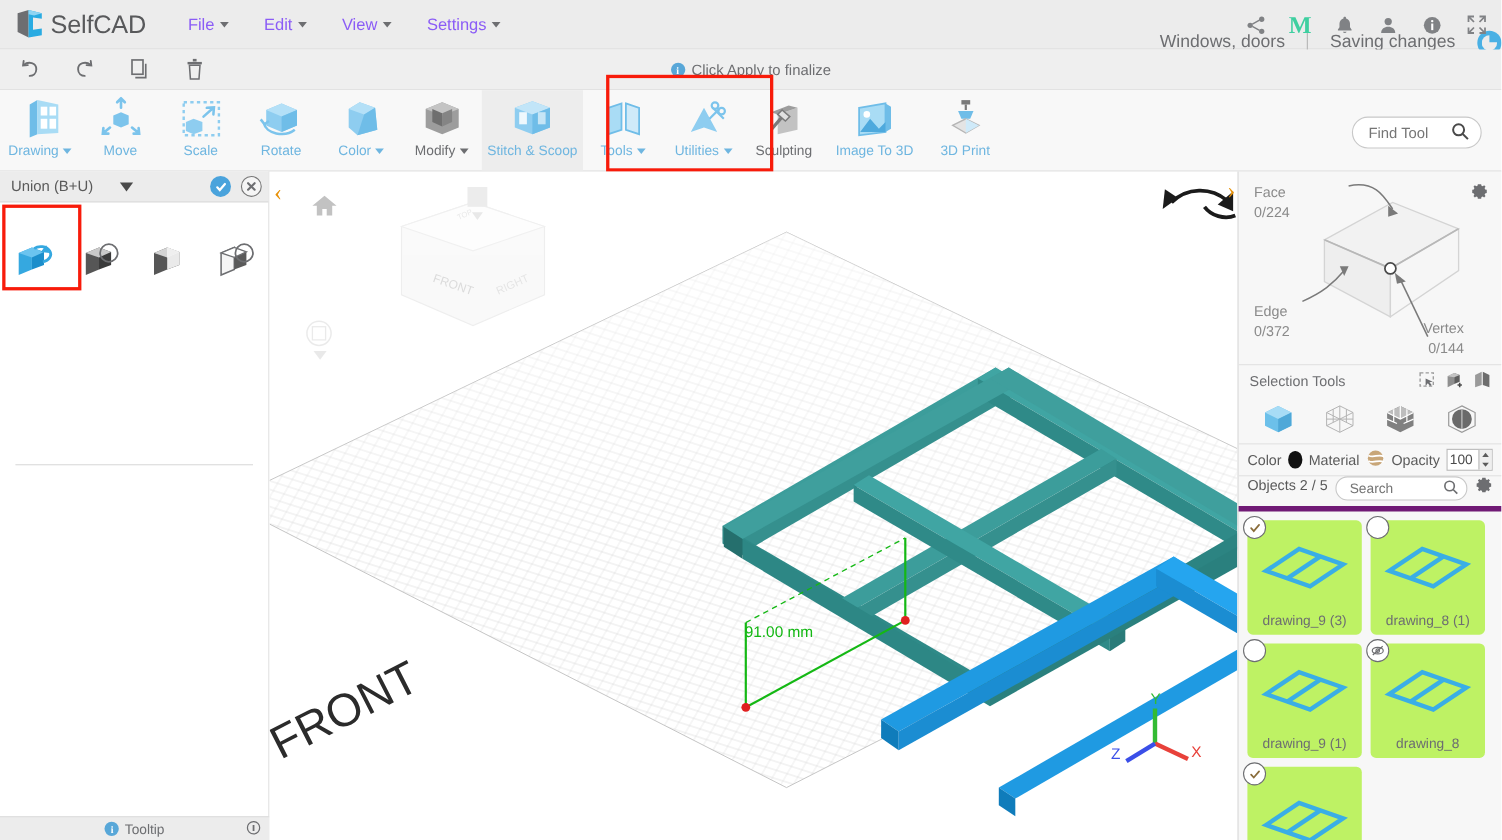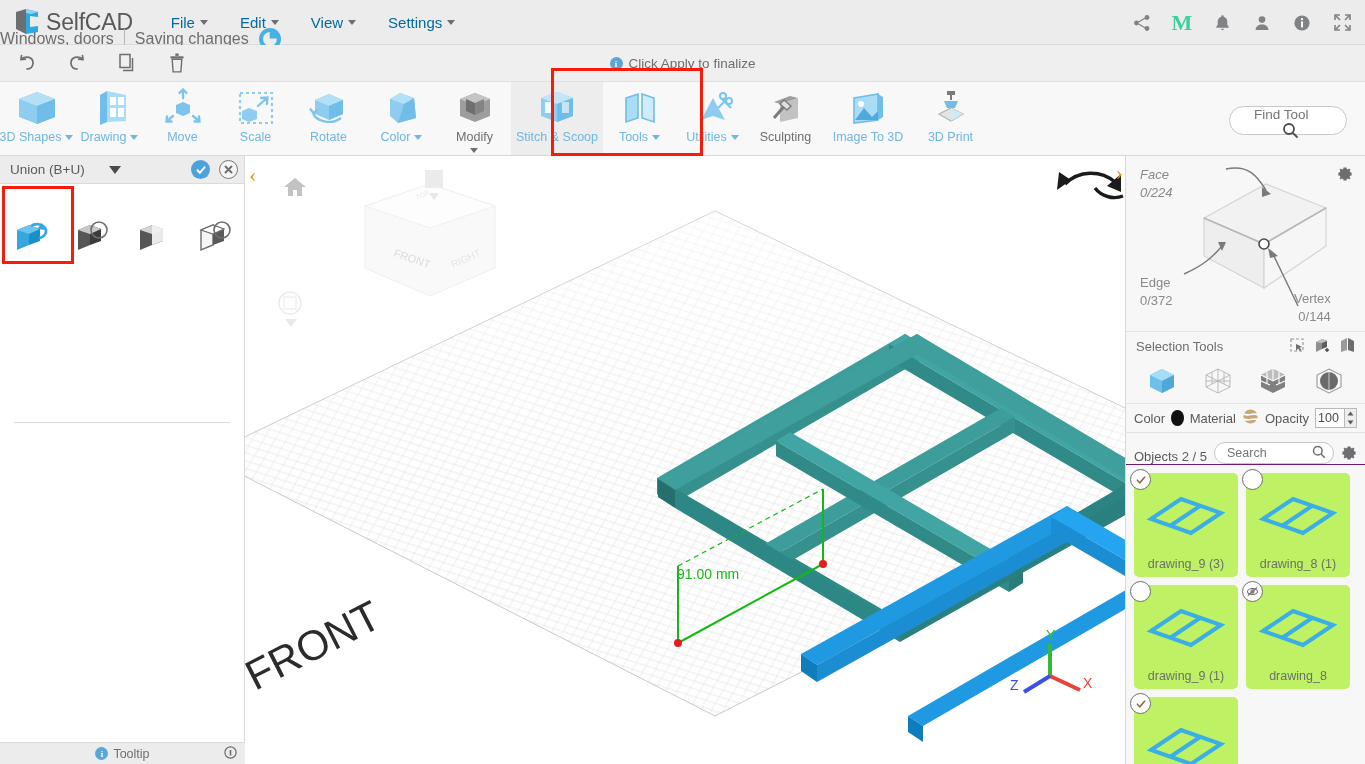--- a/index.html
+++ b/index.html
@@ -16,27 +16,27 @@
   .topbar {
     position:absolute; left:0; top:0; width:1365px; height:45px;
     background:#ececec; border-bottom:1px solid #dcdcdc;
     display:flex; align-items:center;
   }
   .brand { display:flex; align-items:center; margin-left:14px; }
   .brand-logo { width:26px; height:28px; position:relative; margin-right:6px; }
   .brand-name { font-size:23px; color:#58595b; letter-spacing:-0.2px; }
   .menu { display:flex; align-items:center; margin-left:22px; }
   .menu-item {
-    font-size:15px; color:#0369a1; padding:4px 16px; cursor:pointer;
+    font-size:15px; color:#8b5cf6; padding:4px 16px; cursor:pointer;
     display:flex; align-items:center; gap:5px;
   }
   .caret { width:0;height:0;border-left:4px solid transparent;border-right:4px solid transparent;border-top:5px solid #6d6e71; display:inline-block; }
   .doc-center {
     position:absolute; left:0; right:0; top:16px; height:45px;
-    display:flex; align-items:center; justify-content:flex-start; gap:10px;
+    display:flex; align-items:center; justify-content:flex-end; gap:20px;
     pointer-events:none;
   }
   .doc-center > * { pointer-events:auto; }
   .doc-title { font-size:16px; color:#6d6e71; }
   .doc-sep { width:1px; height:20px; background:#b5b5b5; }
   .doc-status { font-size:16px; color:#6d6e71; }
   .saving-spinner {
     width:22px;height:22px;border-radius:50%;
     background:#49b0e4; position:relative;
   }
@@ -74,34 +74,33 @@
     background:#f8f8f8; border-bottom:1px solid #d9d9d9;
     display:flex; align-items:flex-start;
   }
   .rtool {
     width:73px; height:73px; display:flex; flex-direction:column;
     align-items:center; justify-content:flex-start; padding-top:6px;
     cursor:pointer; position:relative;
   }
   .rtool .ricon { height:40px; display:flex; align-items:center; justify-content:center; }
   .rtool .rlabel { font-size:12.5px; color:#6fb6e0; margin-top:2px; white-space:nowrap; display:flex; align-items:center; gap:4px;}
-  .rtool.gray .rlabel { color:#6d6e71;flex-direction:column; }
+  .rtool.gray .rlabel { color:#6d6e71; }
   .rtool .caret-b { width:0;height:0;border-left:4px solid transparent;border-right:4px solid transparent;border-top:5px solid #6fb6e0; }
   .rtool.gray .caret-b { border-top-color:#6d6e71; }
   .rtool.active { background:#ededed; }
   .rtool.wide { width:92px; }
   .redbox {
     position:absolute; border:3px solid #f81b0a; pointer-events:none;
   }
   .findtool {
     position:absolute; right:18px; top:24px;
     width:118px; height:29px; border:1px solid #c8c8c8; border-radius:15px;
     background:#fff; display:flex; align-items:center; justify-content:space-between;
     padding:0 10px 0 14px;
-    flex-direction:column;
   }
   .findtool input {
     border:none; outline:none; font-size:13.5px; color:#8b8b8b; width:72px;
     font-family:"Liberation Sans", sans-serif; background:transparent;
   }
 
   
   .leftpanel {
     position:absolute; left:0; top:156px; width:245px; height:608px;
     background:#ffffff; border-right:1px solid #d9d9d9;
@@ -170,21 +169,21 @@
   .color-swatch { width:19px;height:16px;border-radius:50%;background:#111; cursor:pointer;}
   .spin {
     display:flex; align-items:stretch; border:1px solid #b9b9b9; background:#fff; height:20px;
   }
   .spin input {
     width:28px; border:none; outline:none; font-size:12.5px; text-align:left; padding-left:2px;
     font-family:"Liberation Sans", sans-serif; color:#4a4a4a; background:transparent;
   }
   .spin .arrows { width:12px; display:flex; flex-direction:column; border-left:1px solid #b9b9b9; background:#eee;}
   .spin .arrows span { flex:1; display:flex; align-items:center; justify-content:center; cursor:pointer; }
-  .objects-row { height:32px; display:flex; align-items:flex-end; gap:7px; padding:0 8px; border-bottom:1px solid #701a75;}
+  .objects-row { height:32px; display:flex; align-items:flex-start; gap:7px; padding:0 8px; border-bottom:5px solid #701a75;}
   .search-pill {
     flex:1; height:22px; border:1px solid #c8c8c8; border-radius:12px; background:#fff;
     display:flex; align-items:center; padding:0 7px 0 12px; justify-content:space-between;
   }
   .search-pill input {
     border:none;outline:none;width:76px;font-size:12.5px;color:#8b8b8b;
     font-family:"Liberation Sans", sans-serif;background:transparent;
   }
   .obj-grid { display:flex; flex-wrap:wrap; gap:8px; padding:8px 8px 0 8px; }
   .obj-card {
@@ -308,33 +307,20 @@
       </svg>
     </span>
   </div>
   <div class="apply-note">
     <span class="info-dot">i</span>
     <span>Click Apply to finalize</span>
   </div>
 
   <div class="ribbon">
 
-    <div class="rtool">
-      <span class="ricon">
-        <svg width="44" height="40" viewBox="0 0 44 40">
-          <polygon points="22,4 40,11 40,29 22,36 4,29 4,11" fill="#8ecdf0"></polygon>
-          <polygon points="22,4 40,11 22,18 4,11" fill="#b4e0f7"></polygon>
-          <polygon points="22,18 40,11 40,29 22,36" fill="#6fbde8"></polygon>
-        </svg>
-      </span>
-      <span class="rlabel">
-          <span>3D Shapes</span>
-          <i class="caret-b"></i>
-        </span>
-    </div>
 
     <div class="rtool">
       <span class="ricon">
         <svg width="44" height="40" viewBox="0 0 44 40">
           <polygon points="12,7 19,3 19,34 12,37" fill="#6fbde8"></polygon>
           <polygon points="19,3 38,7 38,33 19,34" fill="#a9dcf5"></polygon>
           <rect x="22" y="9" width="6" height="8" fill="#fff"></rect>
           <rect x="30" y="9" width="6" height="8" fill="#fff"></rect>
           <rect x="22" y="20" width="6" height="9" fill="#fff"></rect>
           <rect x="30" y="20" width="6" height="9" fill="#fff"></rect>
@@ -714,21 +700,21 @@
         <polygon points="138,88 200,52 200,90 138,132" fill="#f6f6f6" stroke="#d4d4d4" stroke-width="1.2"></polygon>
         <path d="M78 62 L138 88 L200 52" fill="none" stroke="#b8b8b8" stroke-width="1.6"></path>
         <circle cx="138" cy="88" r="5" fill="#fff" stroke="#4a4a4a" stroke-width="1.6"></circle>
         <path d="M100 13 C124 8 132 22 140 34" stroke="#7a7a7a" stroke-width="1.4" fill="none"></path>
         <polygon points="136,31 145,38 136,41" fill="#7a7a7a"></polygon>
         <path d="M58 118 C76 110 86 102 96 90" stroke="#7a7a7a" stroke-width="1.4" fill="none"></path>
         <polygon points="92,86 100,86 96,95" fill="#7a7a7a"></polygon>
         <path d="M172 150 L146 96" stroke="#7a7a7a" stroke-width="1.4" fill="none"></path>
         <polygon points="142,92 152,100 144,102" fill="#7a7a7a"></polygon>
       </svg>
-      <span class="sel-lbl" style="left:14px; top:10px;font-style:italic;">
+      <span class="sel-lbl" style="left:14px; top:10px;">
         <span>Face</span><br>
         <span>0/224</span>
       </span>
       <span class="sel-lbl" style="left:14px; top:118px;">
         <span>Edge</span><br>
         <span>0/372</span>
       </span>
       <span class="sel-lbl" style="left:168px; top:134px; text-align:right;">
         <span>Vertex</span><br>
         <span>0/144</span>

